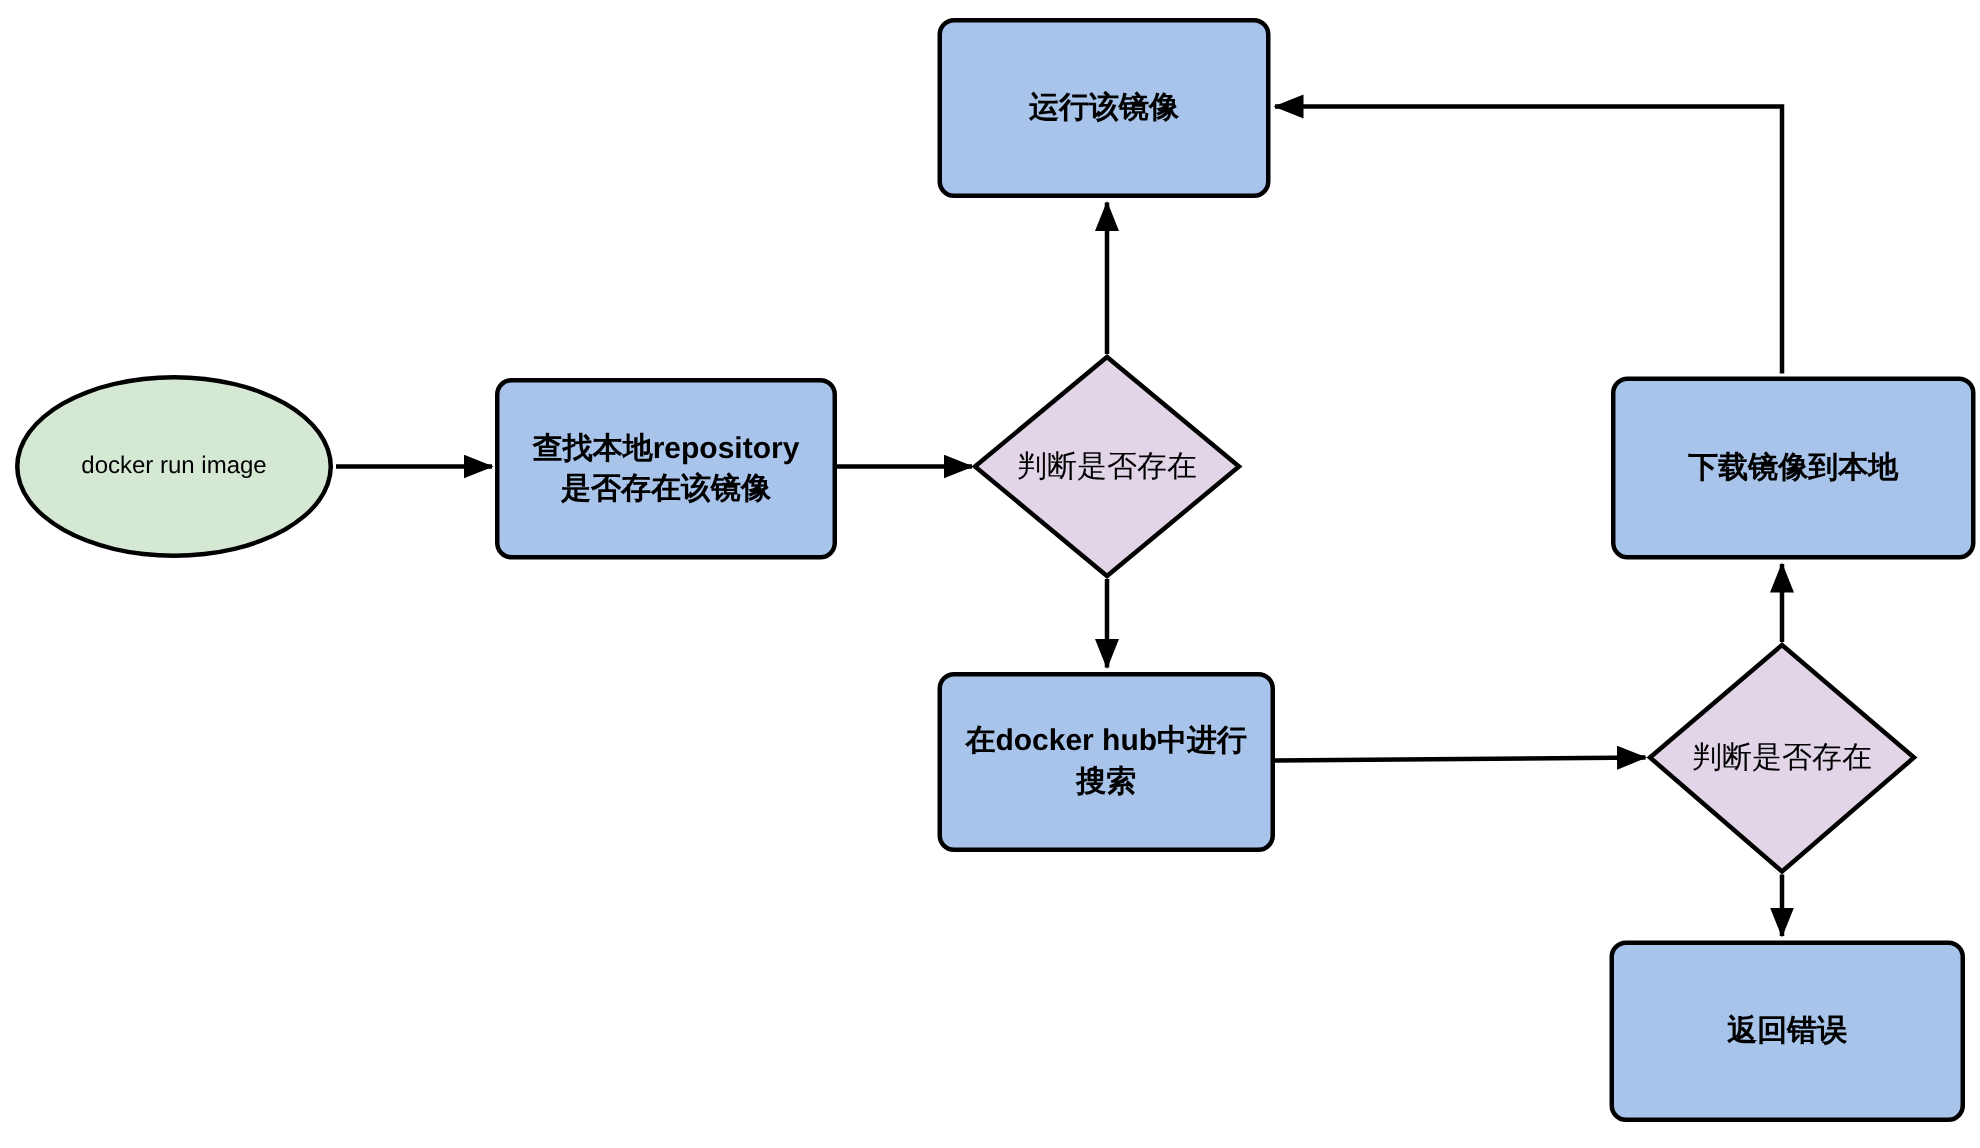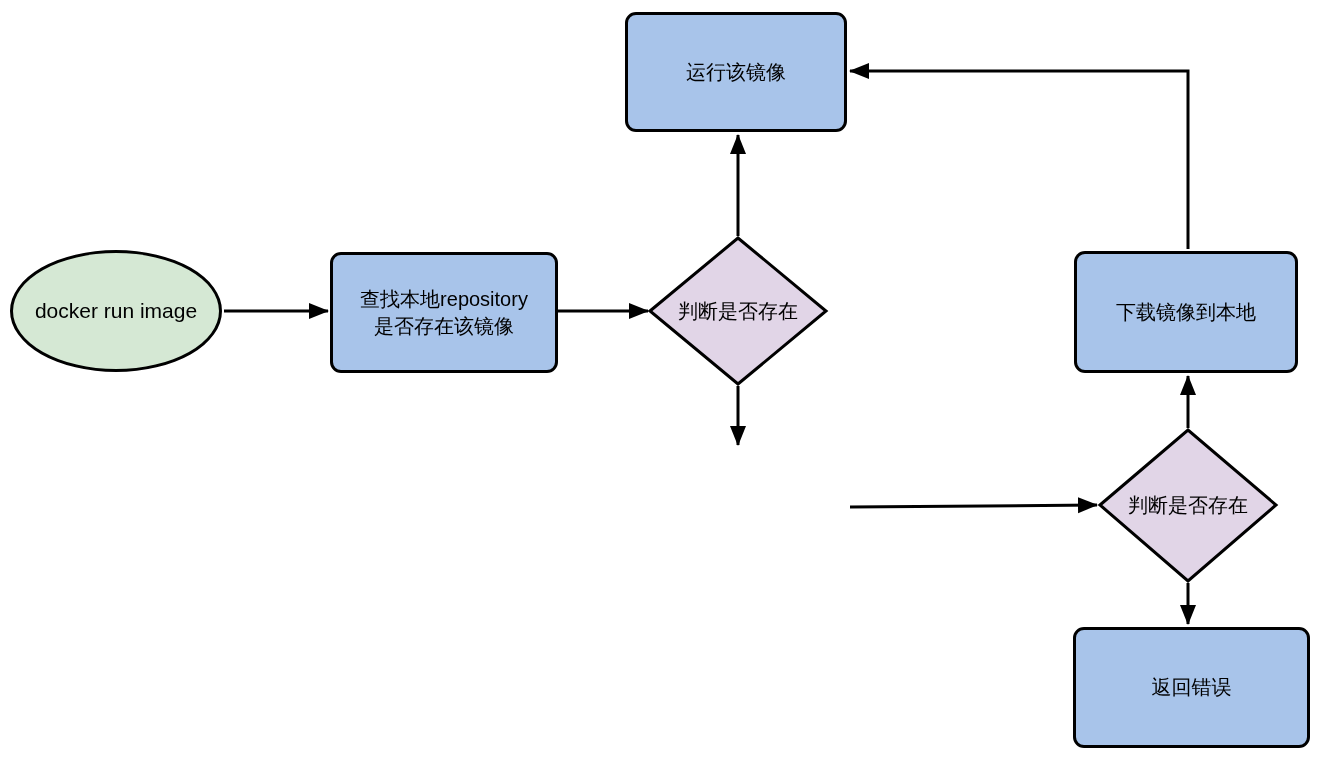--- a/index.html
+++ b/index.html
@@ -44,26 +44,27 @@
     color: #000000;
     white-space: pre-line;
     box-sizing: border-box;
     line-height: 1.35;
   }
   .rect {
     background: #a8c4ea;
     border: 3px solid #000000;
     border-radius: 11px;
     font-size: 20px;
+    font-weight: bold;
   }
   .ellipse {
     background: #d5e8d4;
     border: 3px solid #000000;
     border-radius: 50%;
-    font-size: 21px;
+    font-size: 16px;
   }
   .diamond-label {
     background: transparent;
     font-size: 20px;
     text-align: right;
   }
 </style>
 </head>
 <body>
 
@@ -99,26 +100,30 @@
   </div>
 
   <div class="node diamond-label" style="left:658px; top:291px; width:160px; height:40px;">
     <span>判断是否存在</span>
   </div>
 
   <div class="node rect" style="left:625px; top:12px; width:222px; height:120px;">
     <span>运行该镜像</span>
   </div>
 
+  <div class="node rect" style="left:625px; top:448px; width:225px; height:120px;">
+    <span>在docker hub中进行
+搜索</span>
+  </div>
 
   <div class="node diamond-label" style="left:1108px; top:485px; width:160px; height:40px;">
     <span>判断是否存在</span>
   </div>
 
-  <div class="node rect" style="left:1074px; top:251px; width:224px; height:122px;text-align:right;">
+  <div class="node rect" style="left:1074px; top:251px; width:243px; height:122px;text-align:right;">
     <span>下载镜像到本地</span>
   </div>
 
   <div class="node rect" style="left:1073px; top:627px; width:237px; height:121px;">
     <span>返回错误</span>
   </div>
 
 </div>
 
 </body></html>

